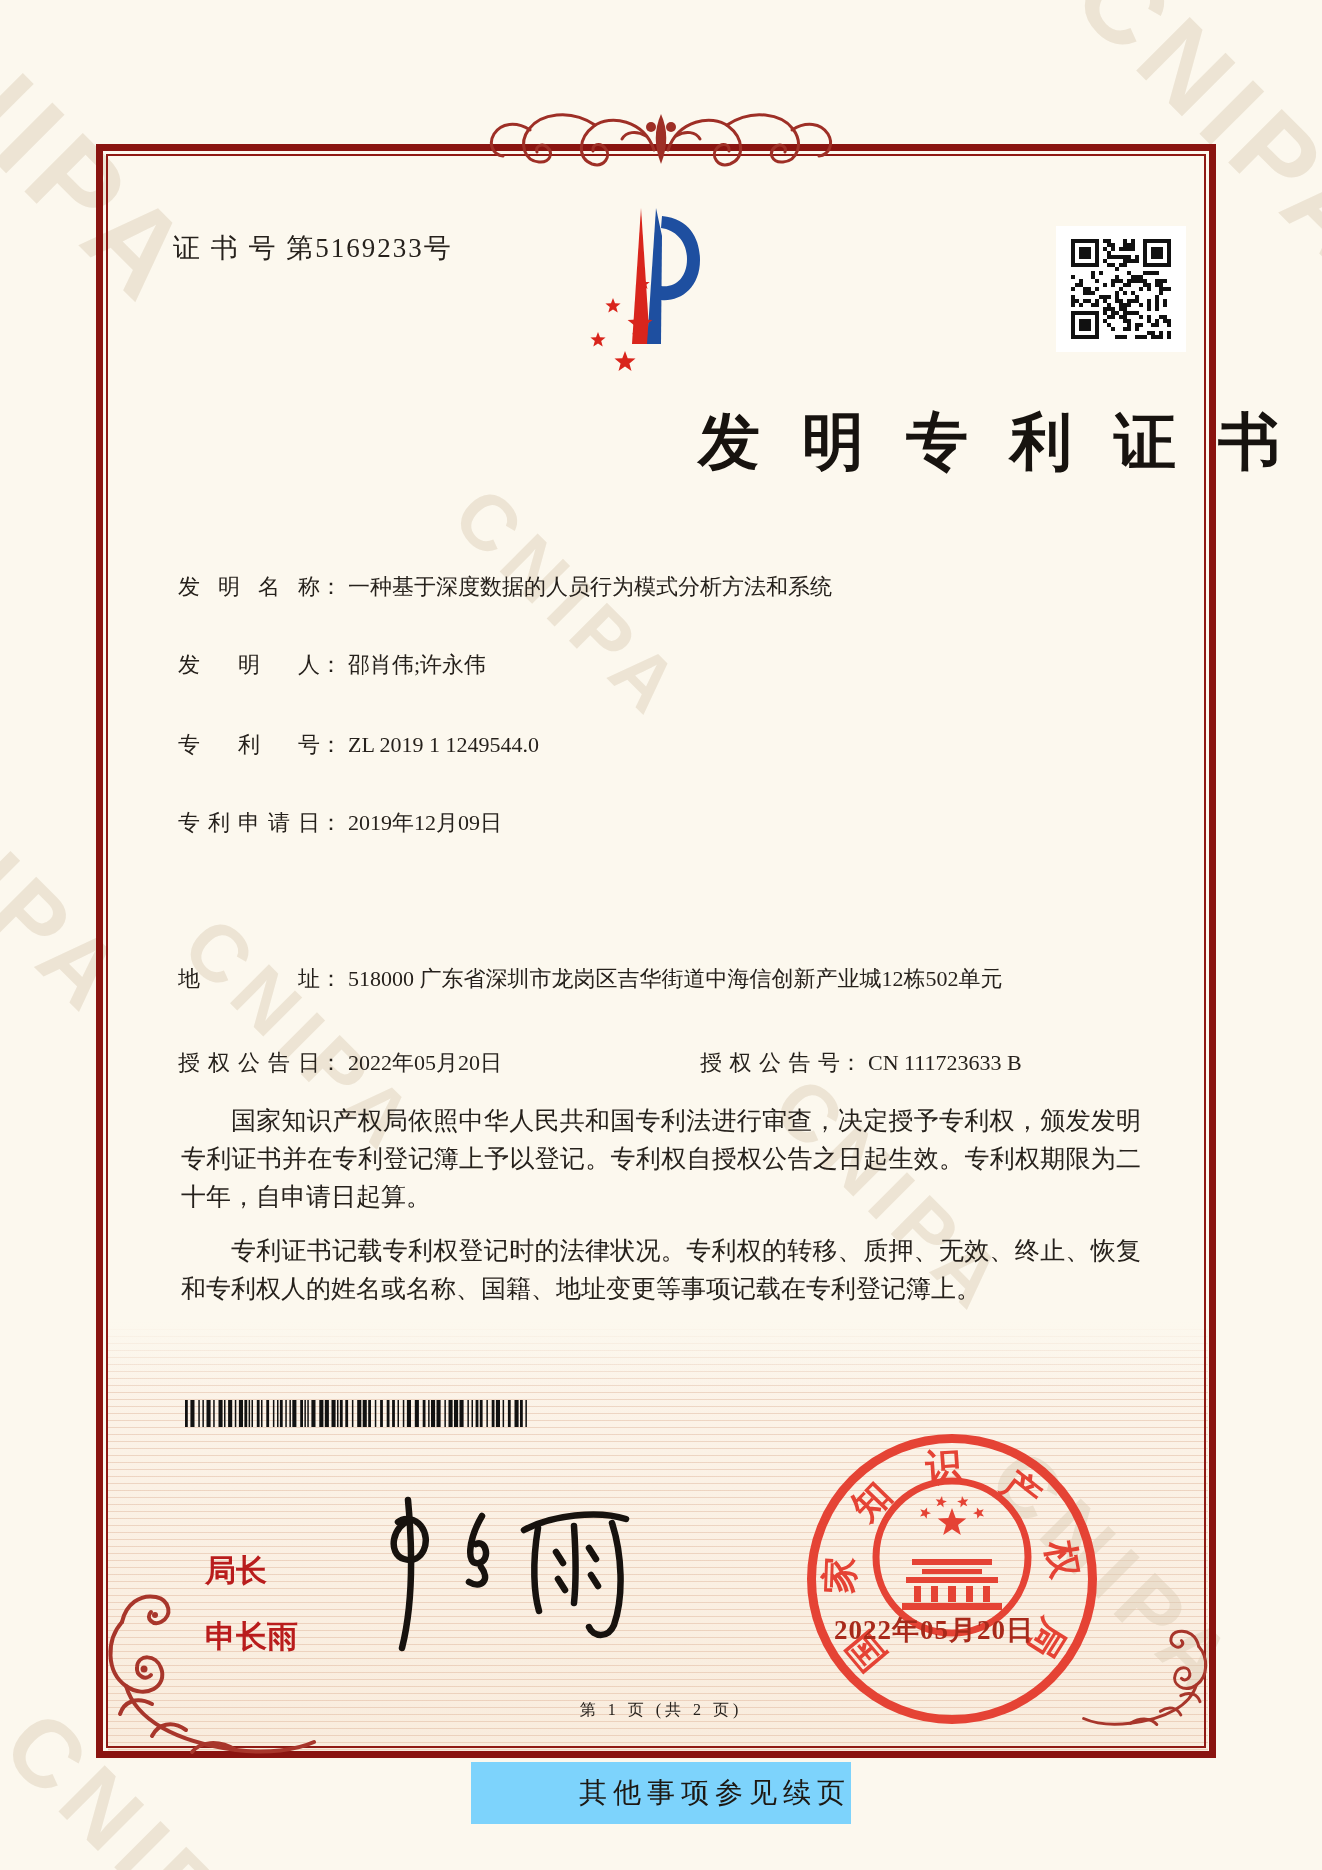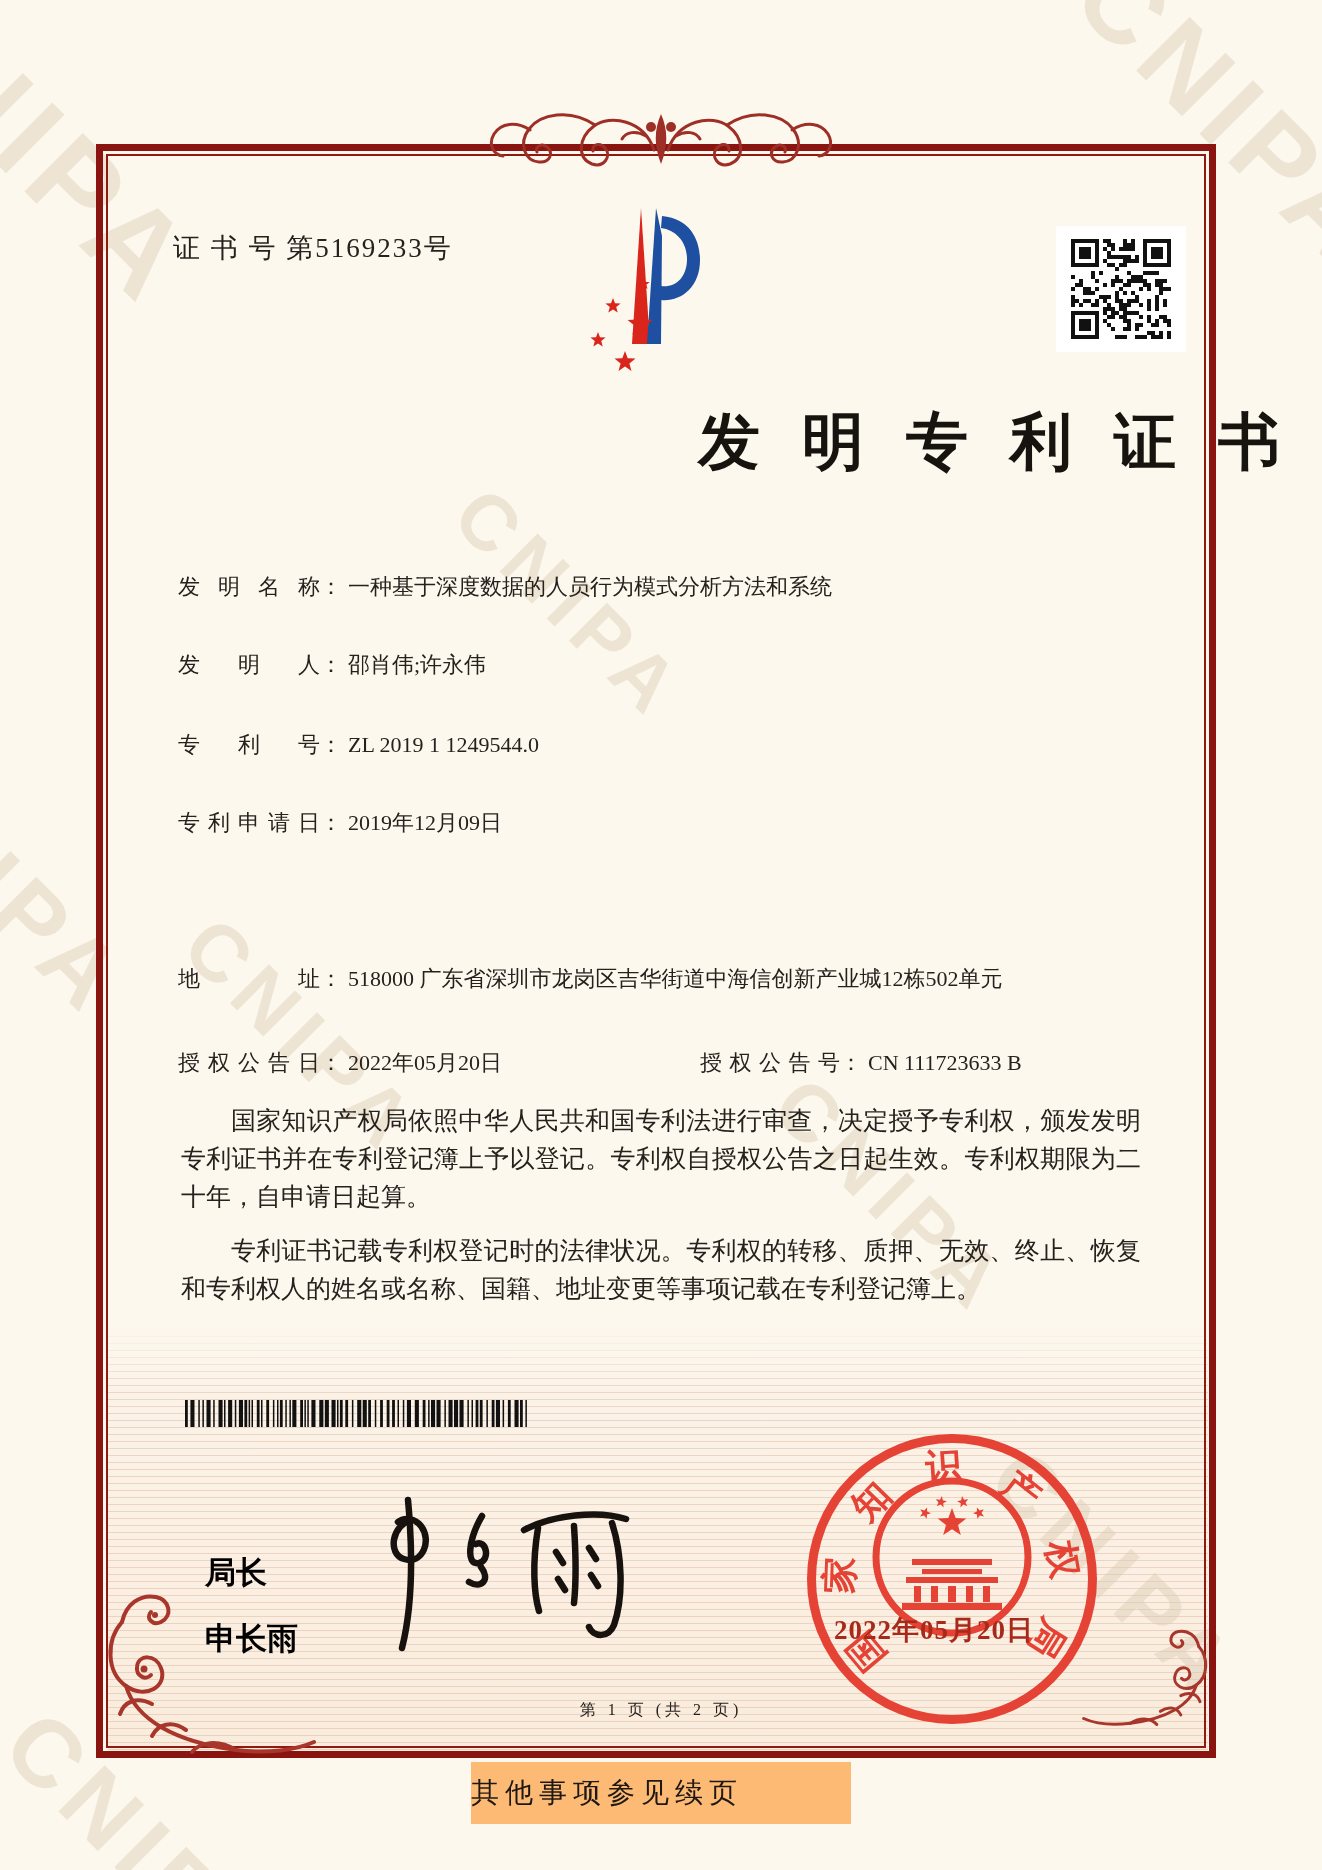--- a/index.html
+++ b/index.html
@@ -52,39 +52,39 @@
   .val{display:inline-block; width:775px; vertical-align:top; margin-left:6px;}
   .grant2{position:absolute; left:522px; top:0;}
   .grant2 .lab{width:140px;}
   
   .paras{position:absolute; left:165px; top:1086px; width:992px; z-index:4;
          font-size:25px; line-height:38px;}
   .paras p{margin:16px; text-indent:2em; text-align:justify;}
   
   .barcode{position:absolute; left:185px; top:1400px; width:346px; height:27px; z-index:4;}
   .signer{position:absolute; left:205px; top:1540px; z-index:4;
-          font-family:Liberation Sans, sans-serif; font-weight:bold;
-          font-size:31px; line-height:66px; color:#000000;}
+          font-family:Liberation Mono, monospace; font-weight:bold;
+          font-size:31px; line-height:66px; color:#b91c1c;}
   .sig{position:absolute; left:372px; top:1488px; z-index:4;}
   .seal{position:absolute; left:807px; top:1434px; width:290px; height:290px; z-index:5; opacity:.94;}
   .seal-ring{position:absolute; inset:0; border:9px solid #e4392b; border-radius:50%;}
   .seal-chars{position:absolute; inset:0; transform:rotate(-4deg);}
   .seal-chars span{
     position:absolute; left:50%; top:50%; font-size:37px; font-weight:bold; color:#e4392b;
     font-family:"Liberation Sans","DejaVu Sans",sans-serif;
   }
   .seal-emblem{position:absolute; left:60px; top:38px;}
   .seal-date{
     position:absolute; left:834px; top:1612px; width:230px; z-index:6;
     font-size:27px; font-weight:bold; color:#a8291a; letter-spacing:1px; white-space:nowrap;
   }
   .page-info{position:absolute; left:0; top:1700px; width:1322px; text-align:center; z-index:4; font-size:16px; letter-spacing:4px;}
   .note-box{
-    position:absolute; left:471px; top:1762px; width:380px; height:62px; background:#fdba74; z-index:4;
-    display:flex; align-items:center; justify-content:flex-start;
+    position:absolute; left:471px; top:1762px; width:380px; height:62px; background:#7dd3fc; z-index:4;
+    display:flex; align-items:center; justify-content:flex-end;
   }
   .note-box span{font-size:28px; letter-spacing:6px; color:#1d1813;}
 </style>
 </head>
 <body>
 
 <div class="page">
 
   <div class="band"></div>
   <div class="band-fade"></div>

